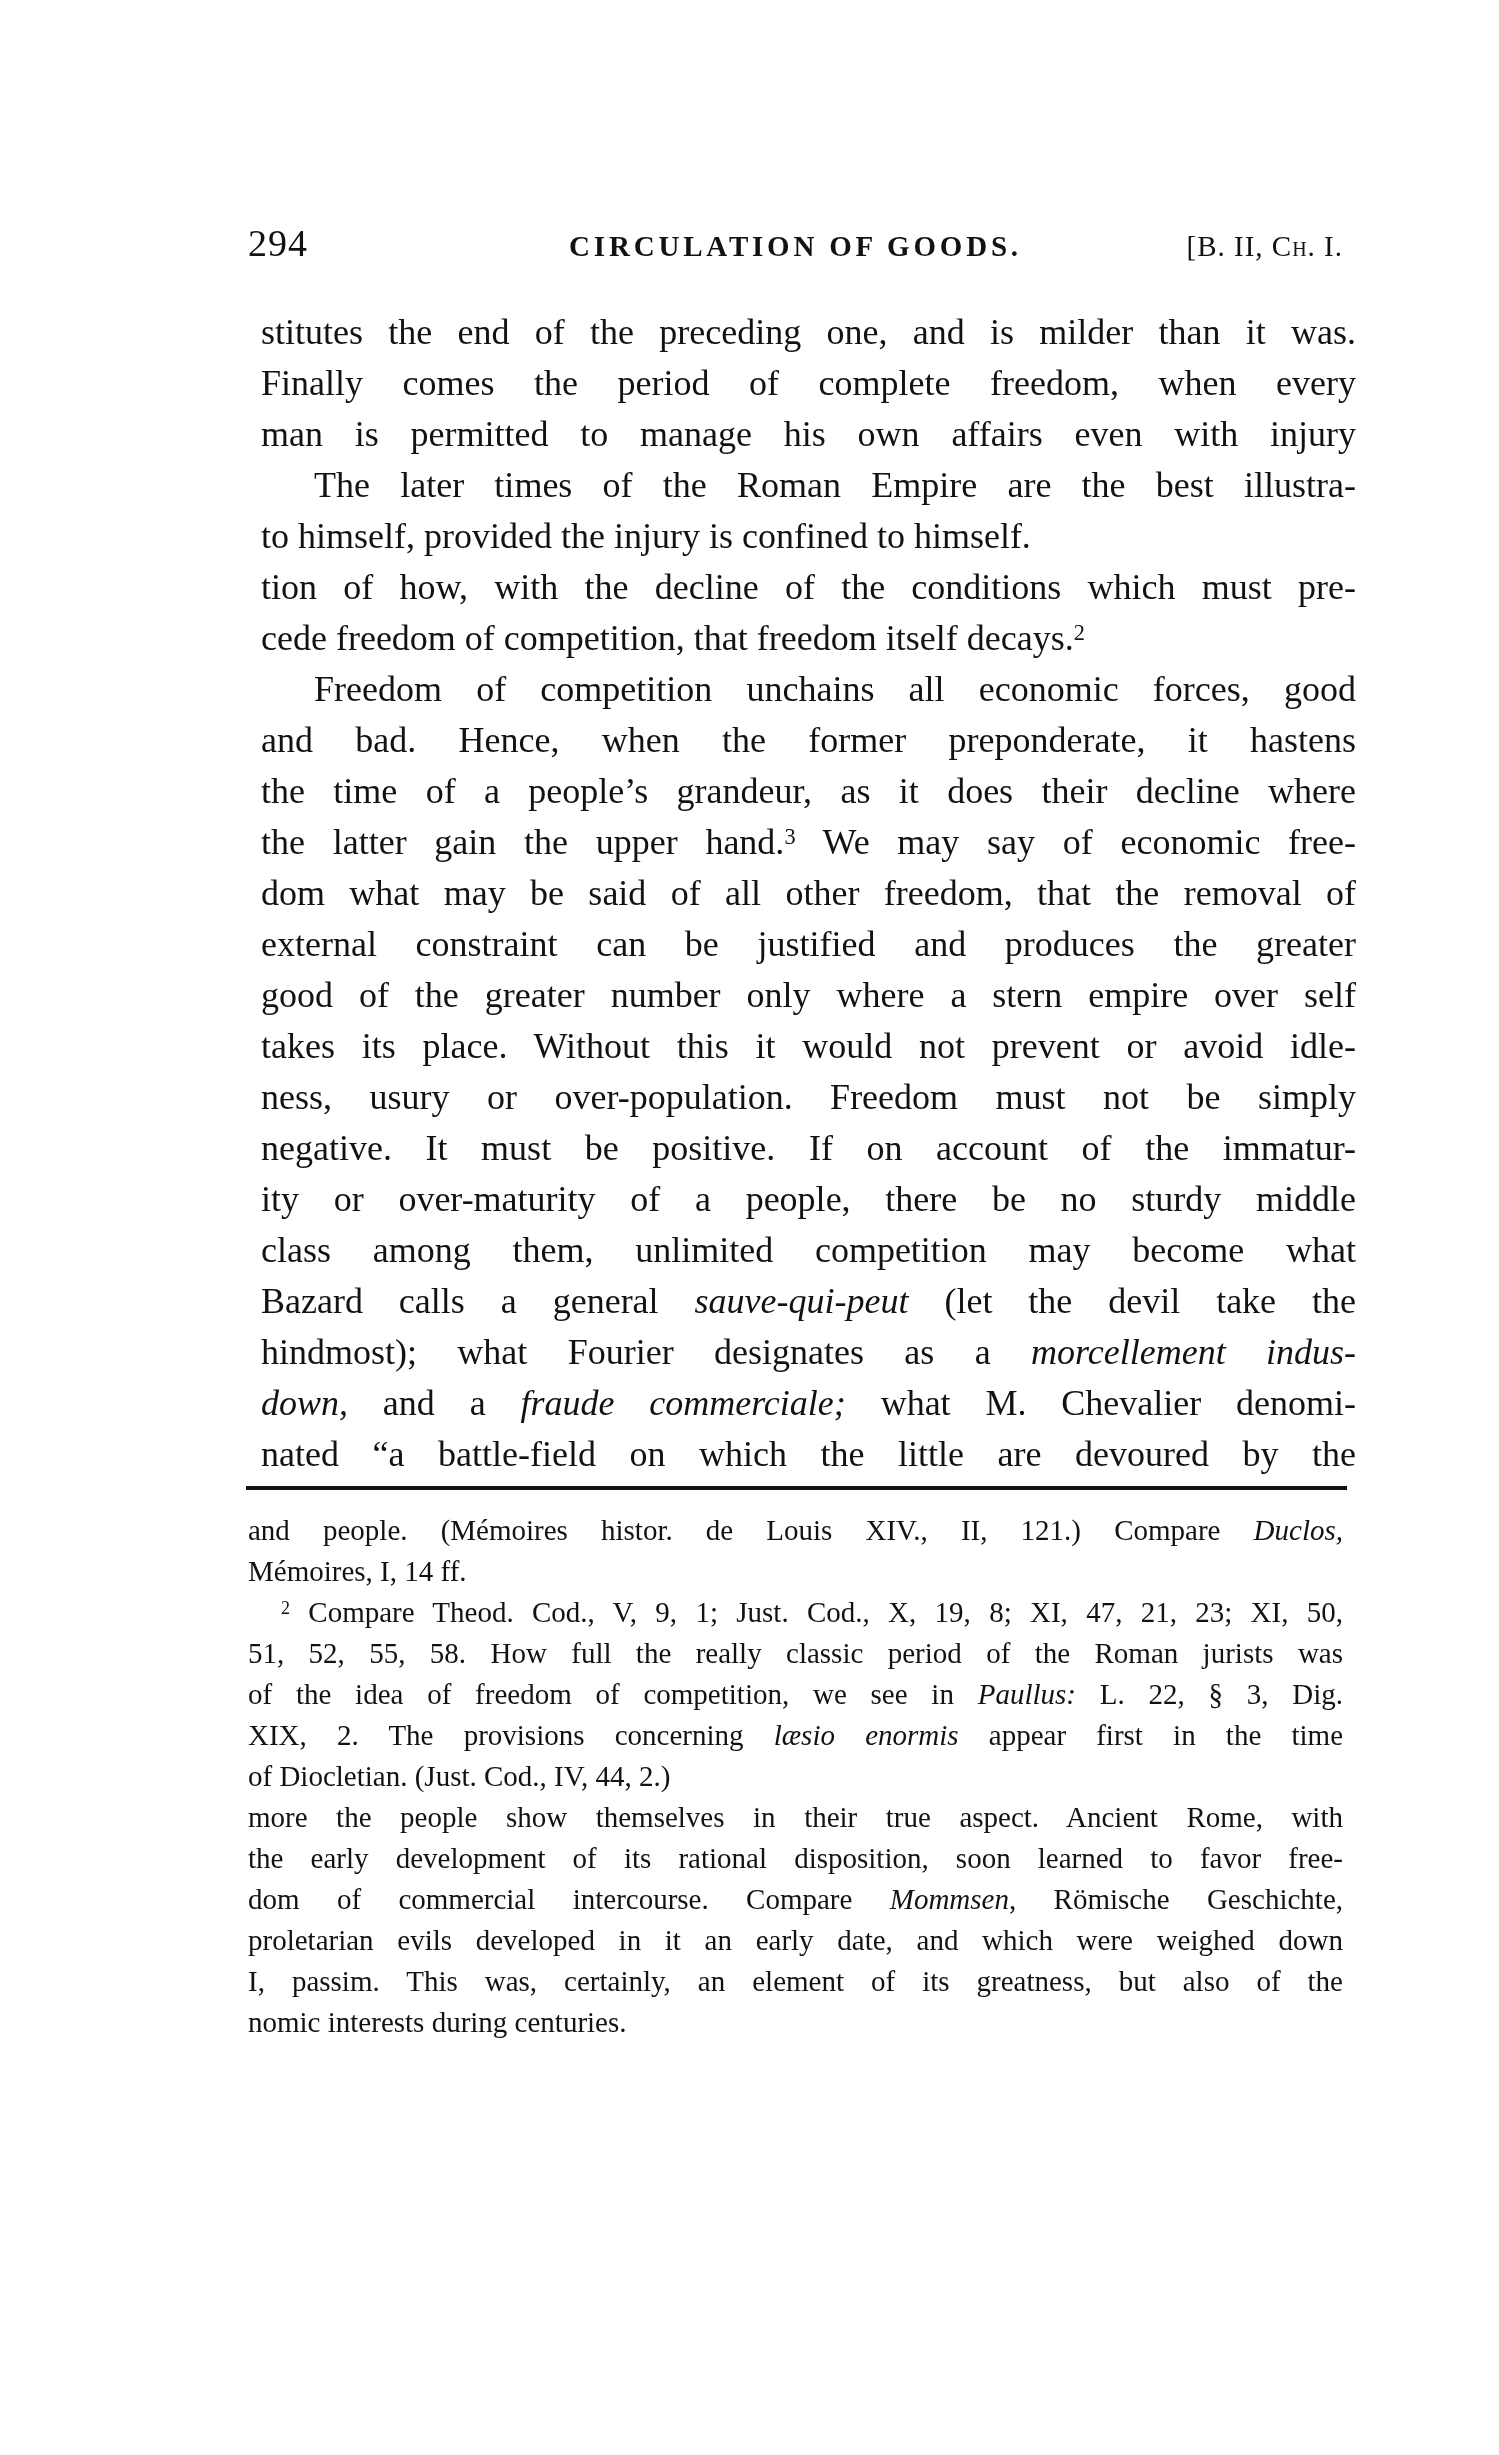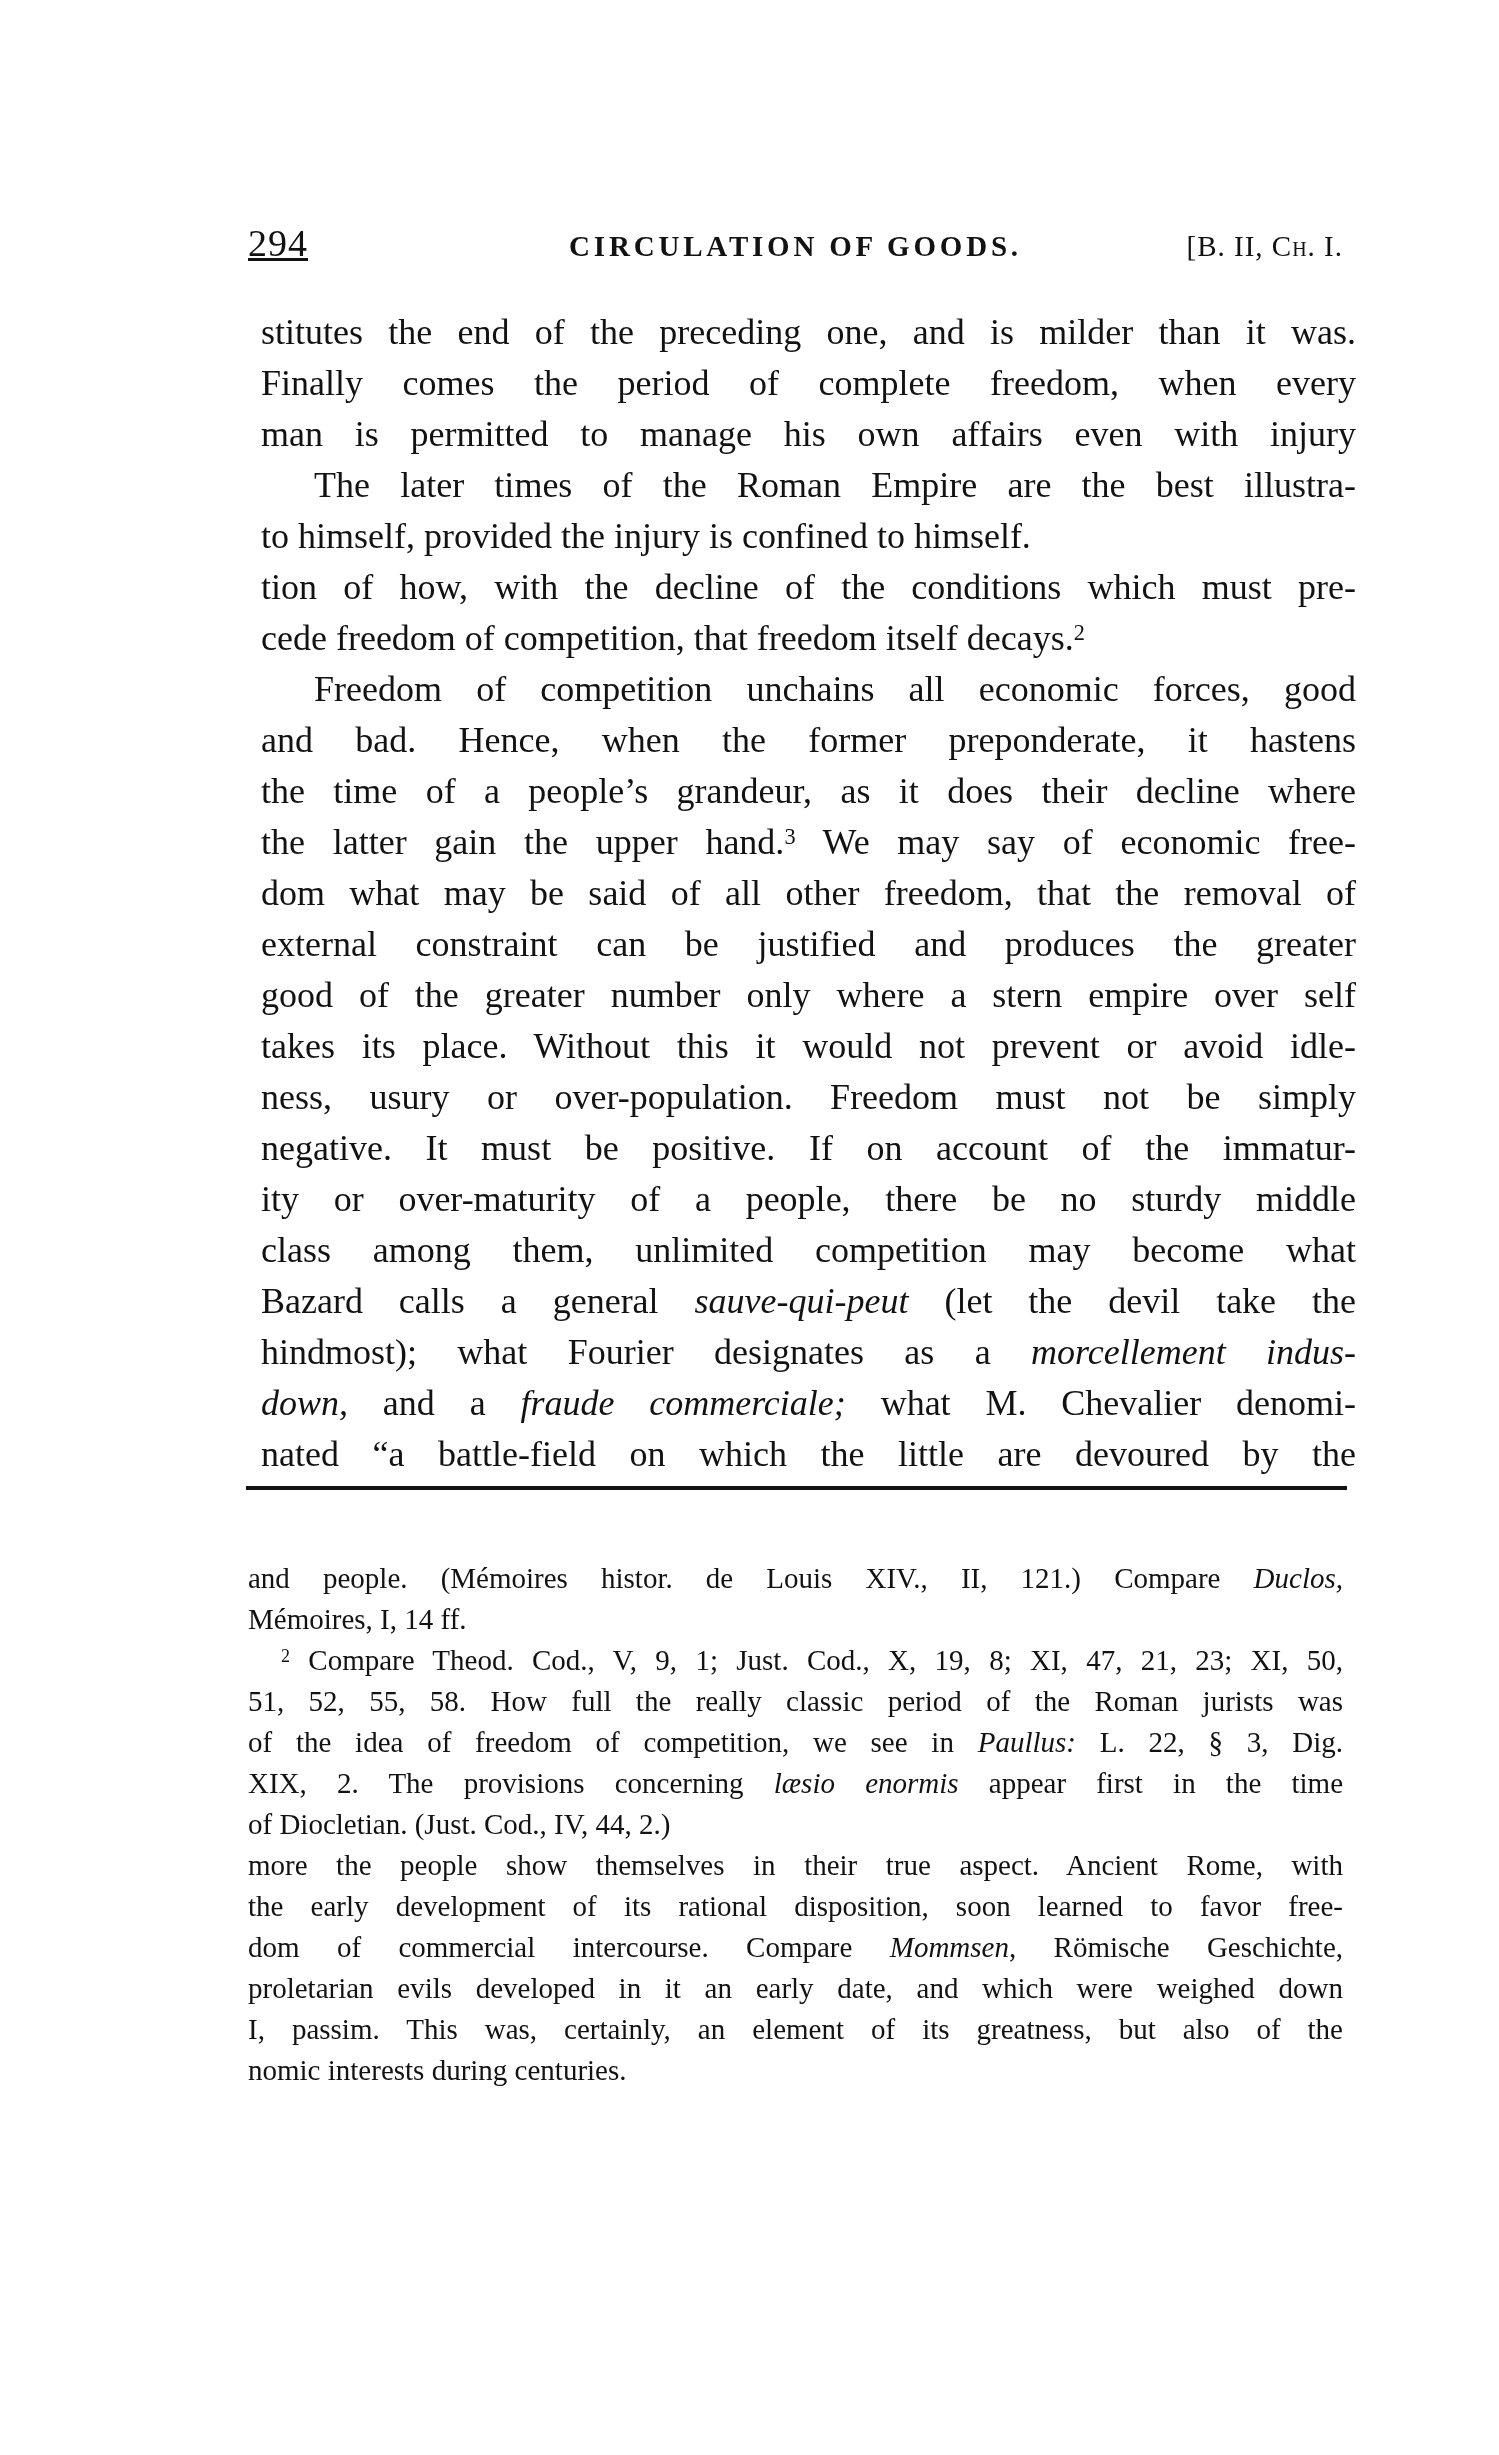--- a/index.html
+++ b/index.html
@@ -21,21 +21,20 @@
     position:absolute;
     top:221px; left:248px; width:1095px;
     display:grid;
     grid-template-columns:1fr auto 1fr;
     align-items:baseline;
   }
   .page-number{
     justify-self:start;
     font-size:38px;
     letter-spacing:1px;
-    text-decoration:underline;
   }
   .running-title{
     font-size:29px;
     letter-spacing:3.8px;
     white-space:nowrap;
     font-weight:bold;
   }
   .chapter-ref{
     justify-self:end;
     font-size:29px;
@@ -56,21 +55,20 @@
     position:absolute;
     top:1486px; left:246px; width:1101px; height:3.8px;
     background:var(--ink);
   }
   
   .footnotes{
     position:absolute;
     top:1510px; left:248px; width:1095px;
     font-size:29px;
     line-height:41px;
-    margin-top:48px;
   }
   .footnotes .line{height:41px;}
   
   .line{
     text-align:left;
     white-space:normal;
     overflow:hidden;
   }
   .line.fill{
     text-align:justify;

